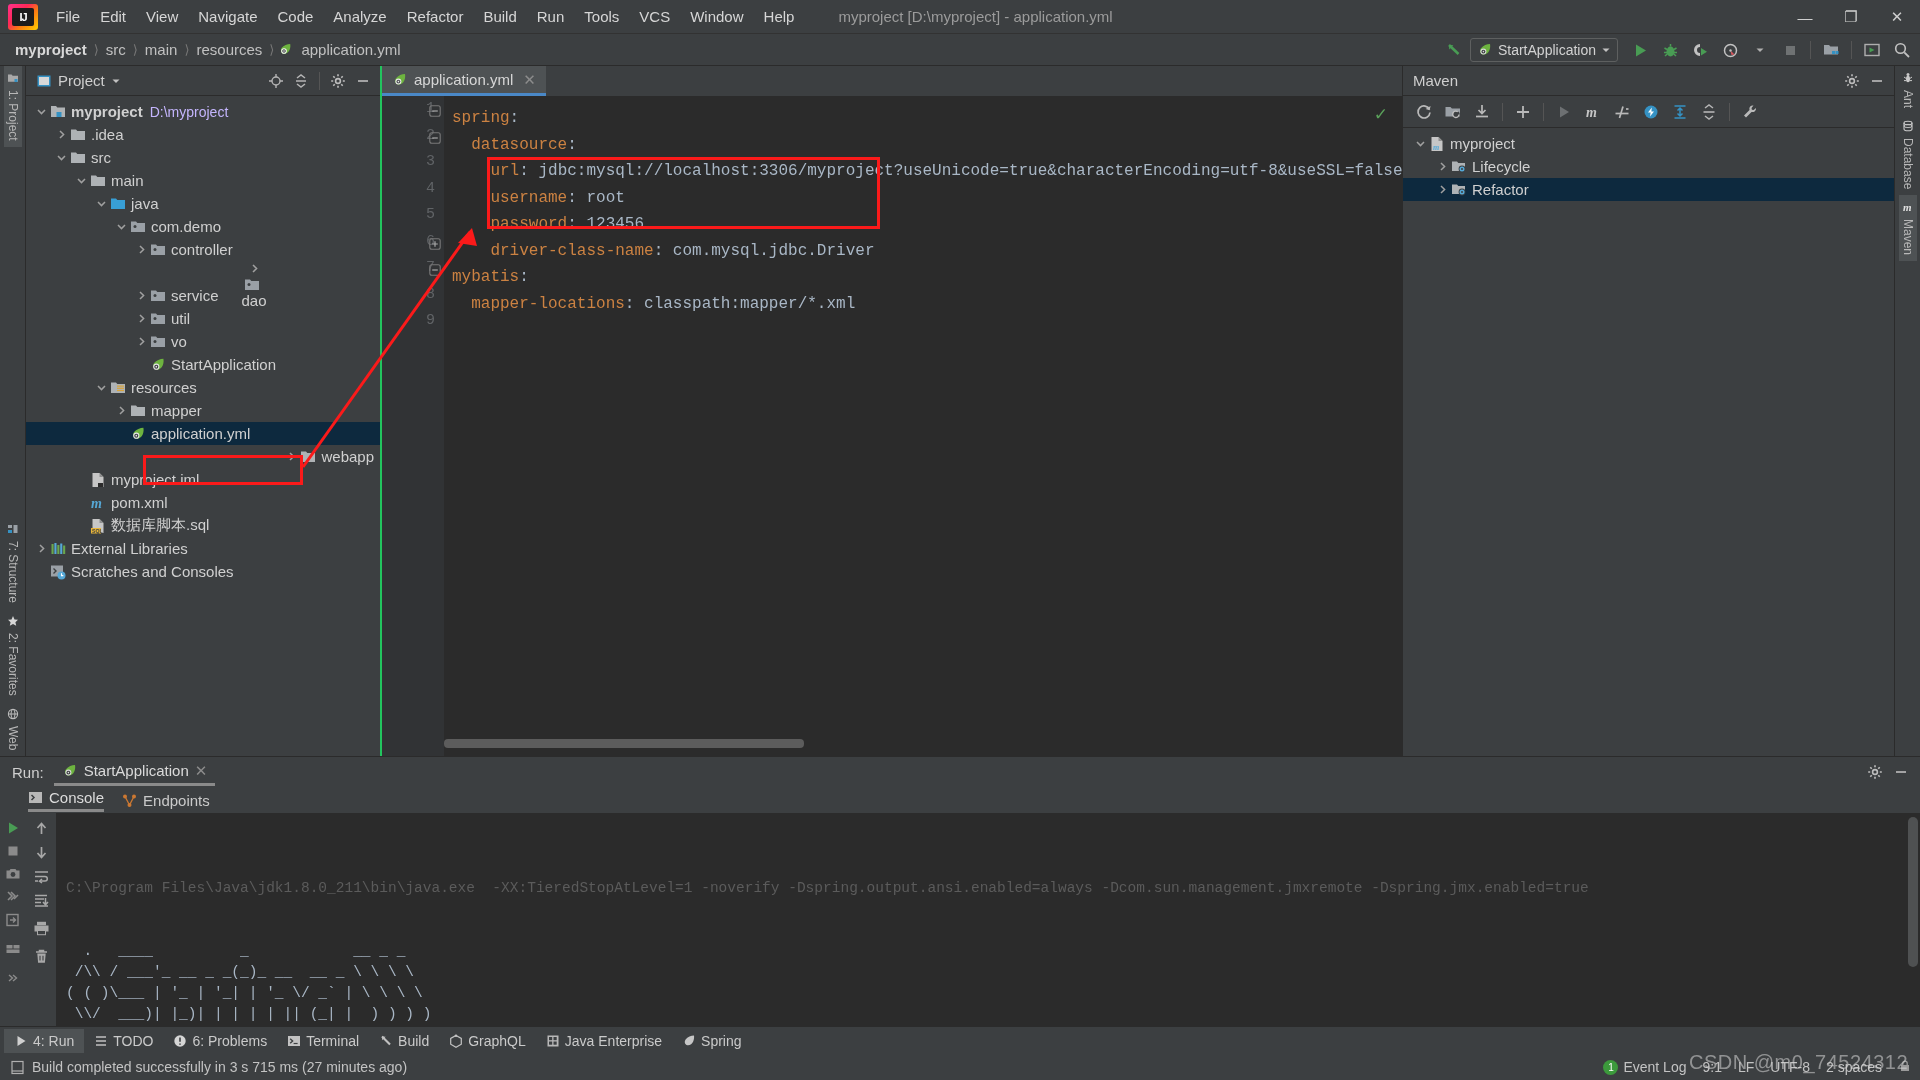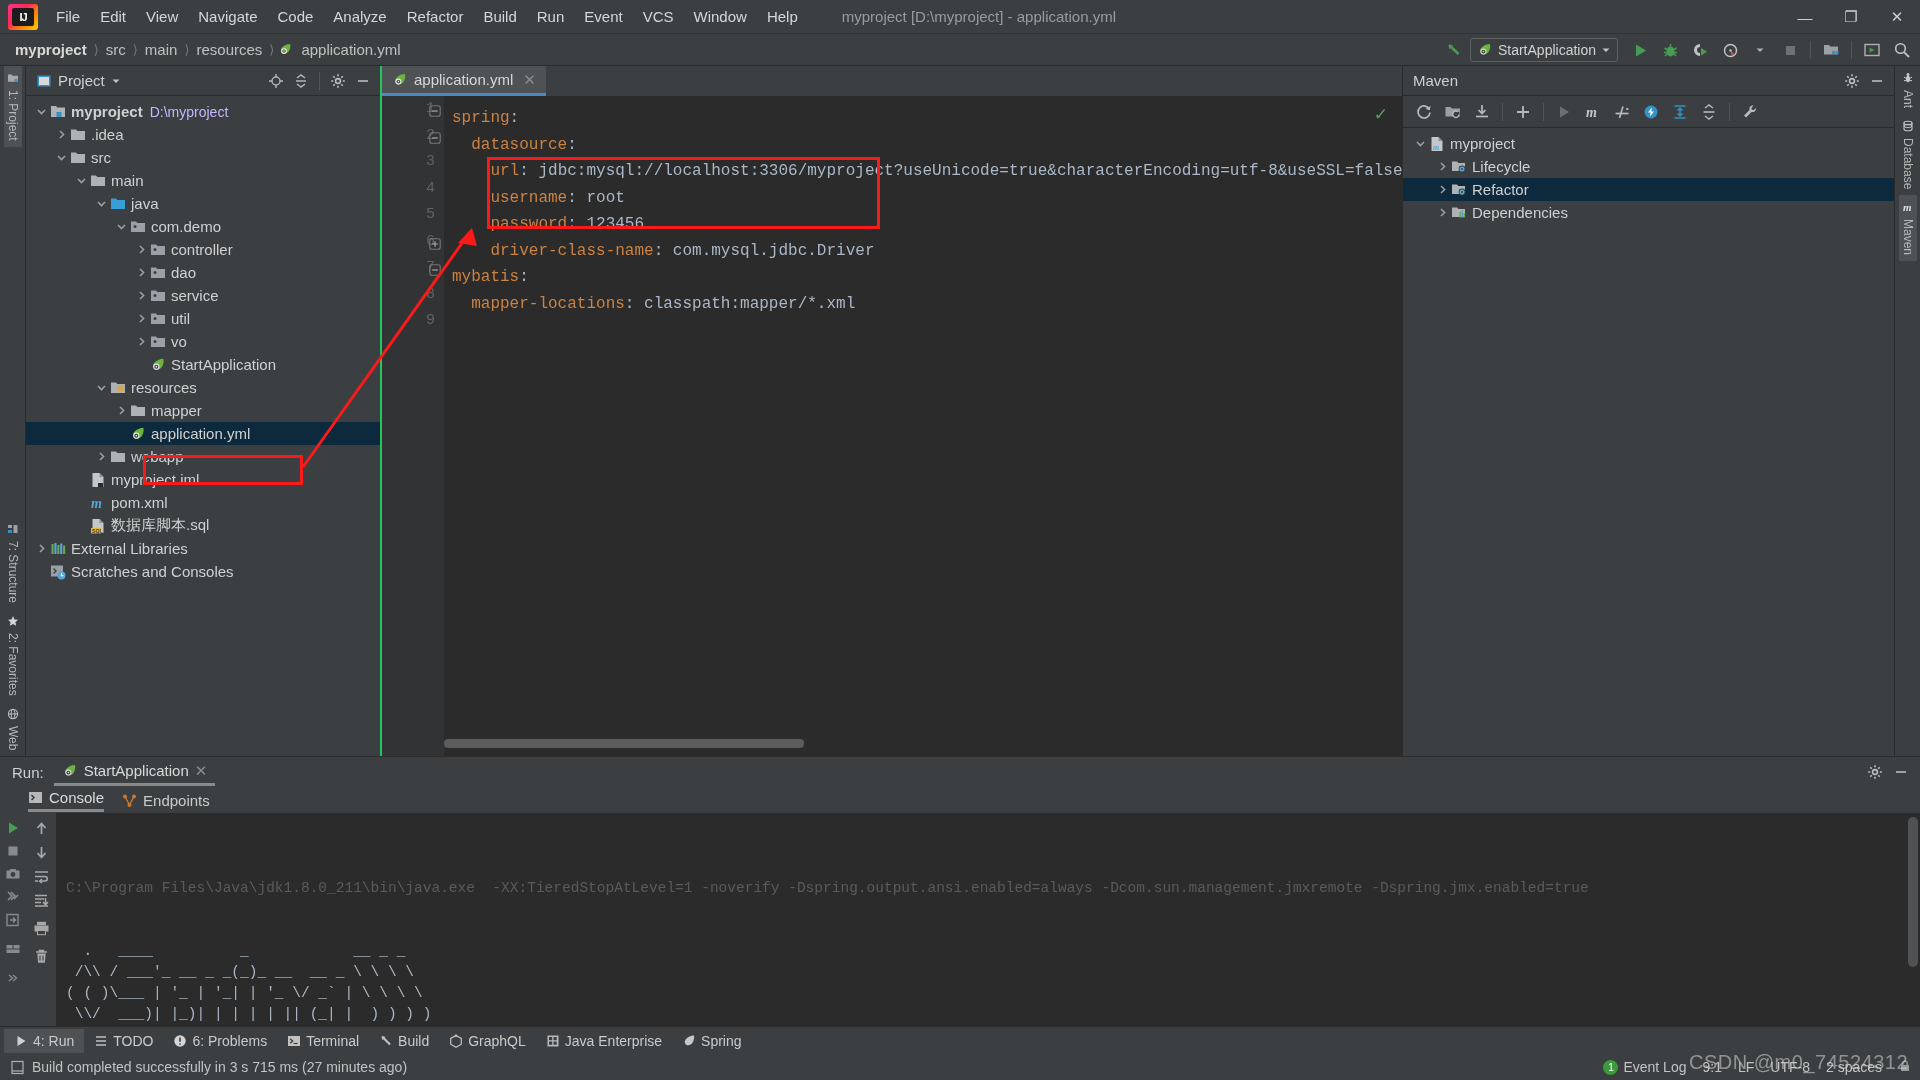--- a/index.html
+++ b/index.html
@@ -156,21 +156,21 @@
       </div>
     <div class="menu-item"><span>File</span></div>
     <div class="menu-item"><span>Edit</span></div>
     <div class="menu-item"><span>View</span></div>
     <div class="menu-item"><span>Navigate</span></div>
     <div class="menu-item"><span>Code</span></div>
     <div class="menu-item"><span>Analyze</span></div>
     <div class="menu-item"><span>Refactor</span></div>
     <div class="menu-item"><span>Build</span></div>
     <div class="menu-item"><span>Run</span></div>
-    <div class="menu-item"><span>Event</span></div>
+    <div class="menu-item"><span>Tools</span></div>
     <div class="menu-item"><span>VCS</span></div>
     <div class="menu-item"><span>Window</span></div>
     <div class="menu-item"><span>Help</span></div>
     <div class="win-title">myproject [D:\myproject] - application.yml</div>
     <div class="win-btns">
       <div class="win-btn">—</div>
       <div class="win-btn">❐</div>
       <div class="win-btn">✕</div>
     </div>
   </div>
@@ -445,21 +445,21 @@
               </svg>
             </span>
             <span class="ticon">
               <svg width="16" height="15" viewBox="0 0 16 15">
                 <path d="M1 2.5h5l1.3 1.6H15V13H1Z" fill="#9aa0a6"></path>
                 <circle cx="5" cy="7.6" r="1.5" fill="#3c3f41"></circle>
               </svg>
             </span>
             <span class="tlabel">controller</span>
           </div>
-          <div class="trow" style="padding-left: 108px;">
+          <div class="trow" style="padding-left: 108px; flex-direction: column;">
             <span class="arrow">
               <svg width="11" height="11" viewBox="0 0 11 11">
                 <path d="M4 2 L7.6 5.5 L4 9" stroke="#a0a0a0" stroke-width="1.5" fill="none"></path>
               </svg>
             </span>
             <span class="ticon">
               <svg width="16" height="15" viewBox="0 0 16 15">
                 <path d="M1 2.5h5l1.3 1.6H15V13H1Z" fill="#9aa0a6"></path>
                 <circle cx="5" cy="7.6" r="1.5" fill="#3c3f41"></circle>
               </svg>
@@ -554,21 +554,21 @@
             <span class="ticon">
               <svg width="16" height="16" viewBox="0 0 16 16">
                 <path d="M13.4 1.8c-3.1.2-7.2 1.4-9.3 4.3-1.7 2.3-1 5.1 1.1 6.2 2.7 1.3 6.2-.6 7.5-3.8 1.1-2.6 1-5 .7-6.7z" fill="#6db33f"></path>
                 <circle cx="6.3" cy="9.7" r="3.1" fill="#e4e4e4"></circle>
                 <circle cx="6.3" cy="9.7" r="2" fill="#3c3f41"></circle>
                 <circle cx="6.3" cy="9.7" r=".85" fill="#e4e4e4"></circle>
               </svg>
             </span>
             <span class="tlabel">application.yml</span>
           </div>
-          <div class="trow" style="padding-left: 68px;">
+          <div class="trow" style="padding-left: 68px; justify-content: flex-end;">
             <span class="arrow">
               <svg width="11" height="11" viewBox="0 0 11 11">
                 <path d="M4 2 L7.6 5.5 L4 9" stroke="#a0a0a0" stroke-width="1.5" fill="none"></path>
               </svg>
             </span>
             <span class="ticon">
               <svg width="16" height="15" viewBox="0 0 16 15">
                 <path d="M1 2.5h5l1.3 1.6H15V13H1Z" fill="#aeb2b5"></path>
               </svg>
             </span>
@@ -813,36 +813,20 @@
             <span class="ticon">
               <svg width="16" height="15" viewBox="0 0 16 15">
                 <path d="M1 2.5h5l1.3 1.6H14V12H1Z" fill="#aeb2b5"></path>
                 <circle cx="11" cy="10" r="3.4" fill="#3c3f41"></circle>
                 <circle cx="11" cy="10" r="2.5" fill="#56a8d6"></circle>
                 <circle cx="11" cy="10" r="1" fill="#3c3f41"></circle>
               </svg>
             </span>
             <span class="tlabel">Refactor</span>
           </div>
-          <div class="trow" style="padding-left: 32px;">
-            <span class="arrow">
-              <svg width="11" height="11" viewBox="0 0 11 11">
-                <path d="M4 2 L7.6 5.5 L4 9" stroke="#a0a0a0" stroke-width="1.5" fill="none"></path>
-              </svg>
-            </span>
-            <span class="ticon">
-              <svg width="16" height="15" viewBox="0 0 16 15">
-                <path d="M1 2.5h5l1.3 1.6H14V12H1Z" fill="#aeb2b5"></path>
-                <rect x="8.5" y="7" width="1.6" height="5.5" fill="#6aa84f"></rect>
-                <rect x="10.5" y="5.5" width="1.6" height="7" fill="#56a8d6"></rect>
-                <rect x="12.5" y="8" width="1.6" height="4.5" fill="#6aa84f"></rect>
-              </svg>
-            </span>
-            <span class="tlabel">Dependencies</span>
-          </div>
         </div>
     </div>
 
     <div class="vstrip-r">
       <div class="vtab">
         <span class="ic">
           <svg width="12" height="12" viewBox="0 0 12 12">
               <ellipse cx="6" cy="7" rx="2" ry="3.2" fill="#c9c9c9"></ellipse>
               <circle cx="6" cy="2.6" r="1.5" fill="#c9c9c9"></circle>
               <path d="M2 5 L4 6.4 M10 5 L8 6.4 M2 8.6 H4 M8 8.6 H10" stroke="#c9c9c9" stroke-width="1"></path>

